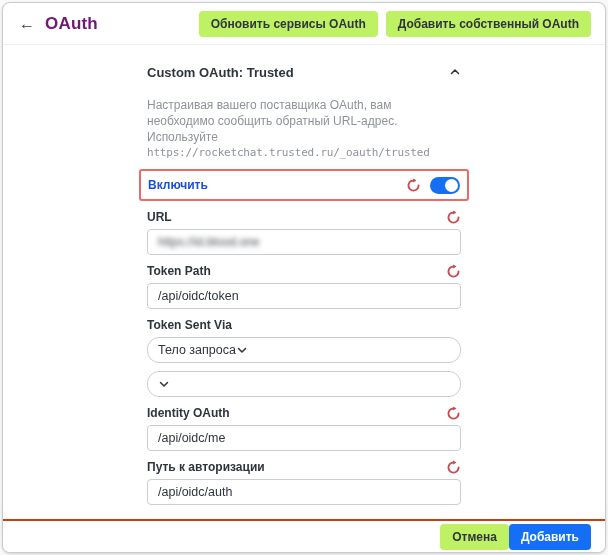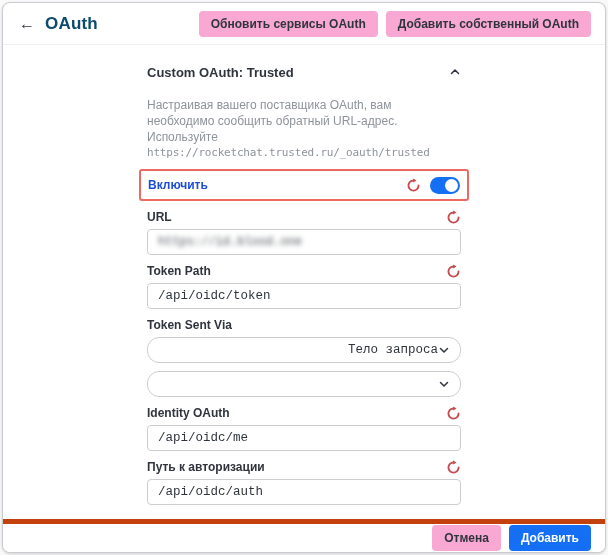--- a/index.html
+++ b/index.html
@@ -13,25 +13,25 @@
     background:#fff;border:1px solid #c9ccd0;border-radius:8px;
     box-shadow:0 1px 3px rgba(0,0,0,.18);
     display:flex;flex-direction:column;overflow:hidden;
   }
   
   .hdr{
     height:42px;flex:0 0 42px;display:flex;align-items:center;
     padding:0 14px;border-bottom:1px solid #eef0f2;box-sizing:border-box;
   }
   .back{font-size:16px;color:#2f343d;cursor:pointer;margin:0 10px 0 2px;line-height:1;}
-  .hdr h1{font-size:17px;font-weight:bold;color:#0c4a6e;margin:0;letter-spacing:.2px;}
+  .hdr h1{font-size:17px;font-weight:bold;color:#701a75;margin:0;letter-spacing:.2px;}
   .hdr-actions{margin-left:auto;display:flex;gap:8px;}
   .btn{
     border:none;border-radius:4px;font-family:inherit;font-size:12px;font-weight:bold;
-    color:#2f343d;background:#f9a8d4;padding:0 12px;height:26px;cursor:pointer;white-space:nowrap;
+    color:#2f343d;background:#bef264;padding:0 12px;height:26px;cursor:pointer;white-space:nowrap;
   }
   .btn.primary{background:#156ff5;color:#fff;}
   
   main{flex:1 1 auto;overflow:hidden;position:relative;}
   .column{width:314px;margin:12px auto;padding-top:6px;}
   .acc-head{height:18px;display:flex;align-items:center;justify-content:space-between;cursor:pointer;}
   .acc-head h2{font-size:13px;font-weight:bold;color:#2f343d;margin:0;}
   .desc{margin:16px 0 0;font-size:12px;line-height:16px;color:#8e939a;}
   .mono{display:block;font-family:"DejaVu Sans Mono",monospace;font-size:11px;letter-spacing:-.2px;}
   
@@ -49,30 +49,30 @@
     position:relative;cursor:pointer;flex:0 0 auto;
   }
   .toggle .knob{position:absolute;right:2px;top:2px;width:13px;height:13px;border-radius:50%;background:#fff;}
   
   .field{margin-top:8px;}
   .field-head{height:16px;display:flex;align-items:center;justify-content:space-between;}
   .field-head label{font-size:12px;font-weight:bold;color:#2f343d;}
   .text-input,.select{
     margin-top:4px;width:100%;height:26px;box-sizing:border-box;
     border:1px solid #cbced1;border-radius:4px;background:#fff;
-    font-family:Liberation Mono, monospace;font-size:12.5px;color:#2f343d;padding:0 10px;display:block;
+    font-family:Liberation Sans, sans-serif;font-size:12.5px;color:#2f343d;padding:0 10px;display:block;
   }
   div.text-input,.select{display:flex;align-items:center;}
-  .select{justify-content:flex-end;cursor:pointer;border-radius:12px;}
+  .select{justify-content:flex-start;cursor:pointer;border-radius:12px;}
   .chev{width:12px;height:12px;color:#2f343d;flex:0 0 auto;}
   .blurred{filter:blur(2.5px);color:#4a4f55;font-size:12px;user-select:none;}
   
   footer{
-    flex:0 0 33px;height:33px;border-top:5px solid #c2410c;background:#fff;
-    display:flex;align-items:center;justify-content:flex-end;gap:8px;padding:0 14px;box-sizing:border-box;
+    flex:0 0 33px;height:33px;border-top:2px solid #c2410c;background:#fff;
+    display:flex;align-items:center;justify-content:flex-end;padding:0 14px;box-sizing:border-box;
   }
 </style>
 </head>
 <body>
 
 <div class="card">
 
   <div class="hdr">
     <span class="back">←</span>
     <h1>OAuth</h1>

